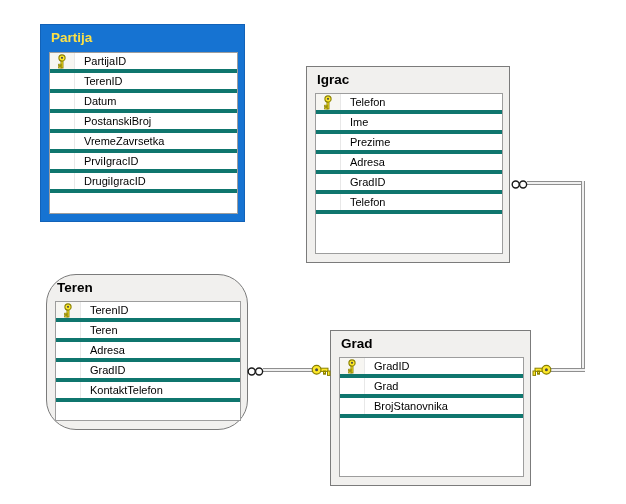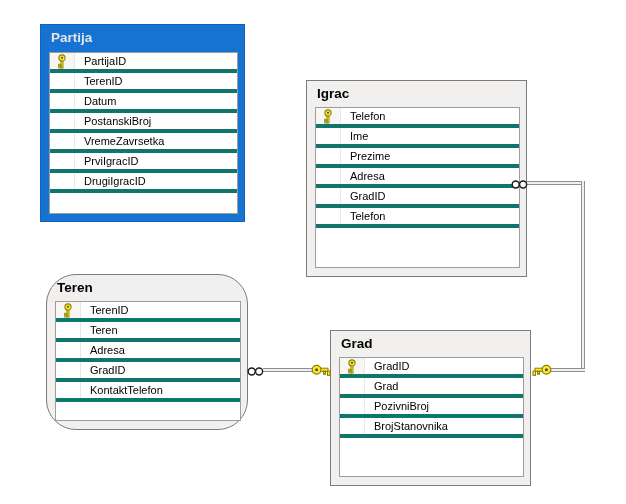--- a/index.html
+++ b/index.html
@@ -8,21 +8,21 @@
     font-family:"Liberation Sans",sans-serif;overflow:hidden;
   }
   
   .tbl{position:absolute;box-sizing:border-box;}
   .tbl.plain{background:#f1f0ee;border:1px solid #7b7b7b;}
   .tbl.selected{background:#1673d2;border:1px solid #1262b8;}
   .tbl .title{
     position:absolute;left:10px;top:5px;font-size:13.5px;font-weight:bold;
     color:#000;white-space:nowrap;
   }
-  .tbl.selected .title{color:#e5e5e5;text-align:right;}
+  .tbl.selected .title{color:#fde047;text-align:right;}
   .grid{
     position:absolute;left:8px;top:26px;right:6px;bottom:8px;
     background:#ffffff;border:1px solid #9d9d9d;overflow:hidden;
   }
   .tbl.selected .grid{top:27px;bottom:7px;}
   .row{
     display:flex;align-items:stretch;height:20px;box-sizing:border-box;
     border-bottom:4px solid #0f766e;background:#fff;
   }
   .keycell{
@@ -87,21 +87,21 @@
           <div class="keycell"></div>
           <div class="colname">PrviIgracID</div>
         </div>
         <div class="row">
           <div class="keycell"></div>
           <div class="colname">DrugiIgracID</div>
         </div>
       </div>
   </div>
 
-  <div class="tbl plain" style="left:306px;top:80px;width:221px;height:197px;">
+  <div class="tbl plain" style="left:306px;top:66px;width:204px;height:197px;">
     <div class="title">Igrac</div>
     <div class="grid">
         <div class="row pk">
           <div class="keycell">
             <svg width="10" height="15" viewBox="0 0 10 15">
               <rect x="4" y="6" width="2" height="8" fill="#ffe92a" stroke="#8a8000" stroke-width="0.9"></rect>
               <rect x="1.6" y="10.2" width="2.6" height="1.4" fill="#ffe92a" stroke="#8a8000" stroke-width="0.8"></rect>
               <rect x="1.6" y="12.6" width="2.6" height="1.4" fill="#ffe92a" stroke="#8a8000" stroke-width="0.8"></rect>
               <circle cx="5" cy="4" r="3.1" fill="#ffe92a" stroke="#8a8000" stroke-width="1.1"></circle>
               <circle cx="5" cy="3.8" r="1.1" fill="#4d4d4d"></circle>
@@ -177,24 +177,20 @@
               <rect x="1.6" y="12.6" width="2.6" height="1.4" fill="#ffe92a" stroke="#8a8000" stroke-width="0.8"></rect>
               <circle cx="5" cy="4" r="3.1" fill="#ffe92a" stroke="#8a8000" stroke-width="1.1"></circle>
               <circle cx="5" cy="3.8" r="1.1" fill="#4d4d4d"></circle>
             </svg>
           </div>
           <div class="colname">GradID</div>
         </div>
         <div class="row">
           <div class="keycell"></div>
           <div class="colname">Grad</div>
-        </div>
-        <div class="row">
-          <div class="keycell"></div>
-          <div class="colname">PozivniBroj</div>
         </div>
         <div class="row">
           <div class="keycell"></div>
           <div class="colname">BrojStanovnika</div>
         </div>
       </div>
   </div>
 
   <div class="hseg" style="left:263px;top:368px;width:52px;"></div>
   <span class="endicon" style="left:247px;top:364px;">

